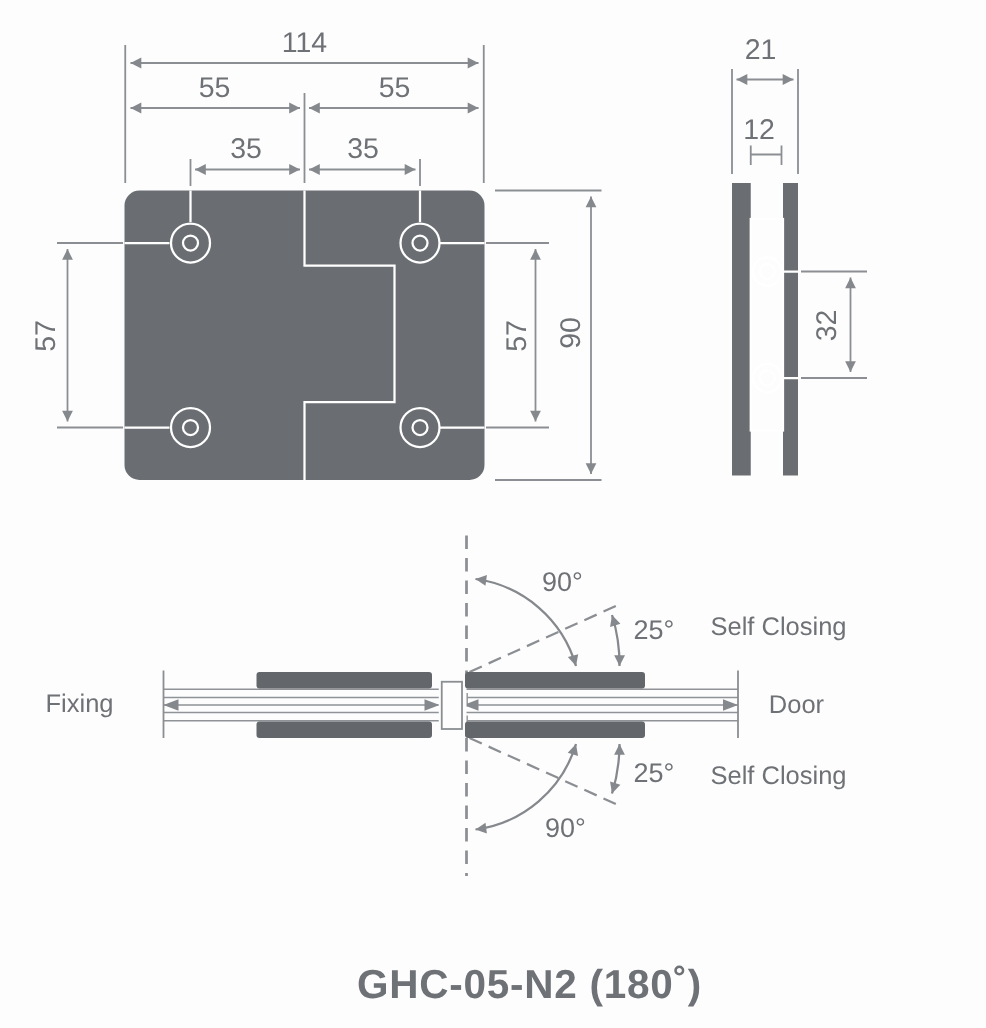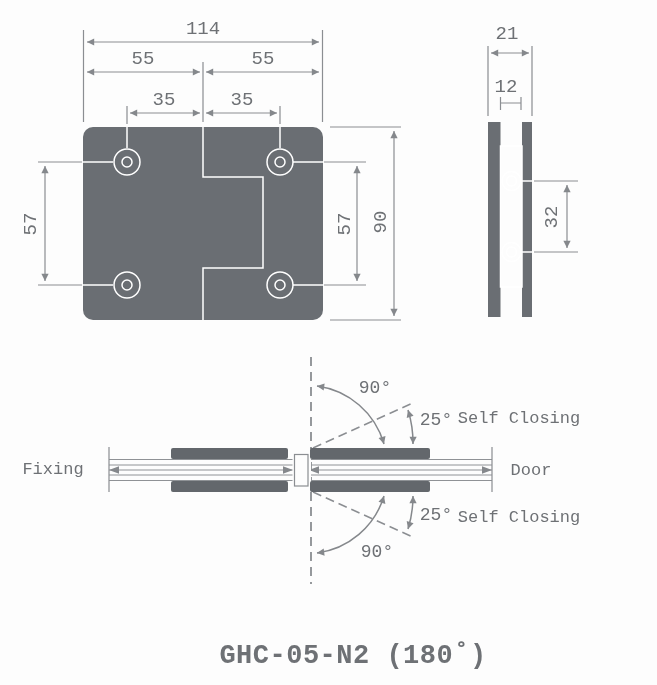--- a/index.html
+++ b/index.html
@@ -1,16 +1,16 @@
 <!DOCTYPE html>
 <html><head>
 <meta charset="utf-8">
 <style>
   html,body{margin:0;padding:0;background:#ffffff;}
-  .page{position:relative;width:657px;height:685px;background:#fdfdfd;font-family:Liberation Mono, monospace;overflow:hidden;text-align:center;}
+  .page{position:relative;width:657px;height:685px;background:#fdfdfd;font-family:Liberation Sans, sans-serif;overflow:hidden;text-align:center;}
   svg{display:block}
   text{fill:#6e7175;}
   .dim{font-size:19px;text-anchor:middle;dominant-baseline:central;}
   .lbl{font-size:17px;text-anchor:middle;dominant-baseline:central;}
   .ang{font-size:18px;text-anchor:middle;dominant-baseline:central;}
   .ttl{font-size:27px;font-weight:bold;text-anchor:middle;dominant-baseline:central;letter-spacing:.5px;}
   .dl{stroke:#8b8e92;stroke-width:1.2;fill:none;}
   .wl{stroke:#ffffff;stroke-width:1.5;fill:none;}
   .dash{stroke:#8b8e92;stroke-width:1.5;fill:none;stroke-dasharray:9 5;}
   .dashv{stroke:#8b8e92;stroke-width:1.8;fill:none;stroke-dasharray:9 6;}

